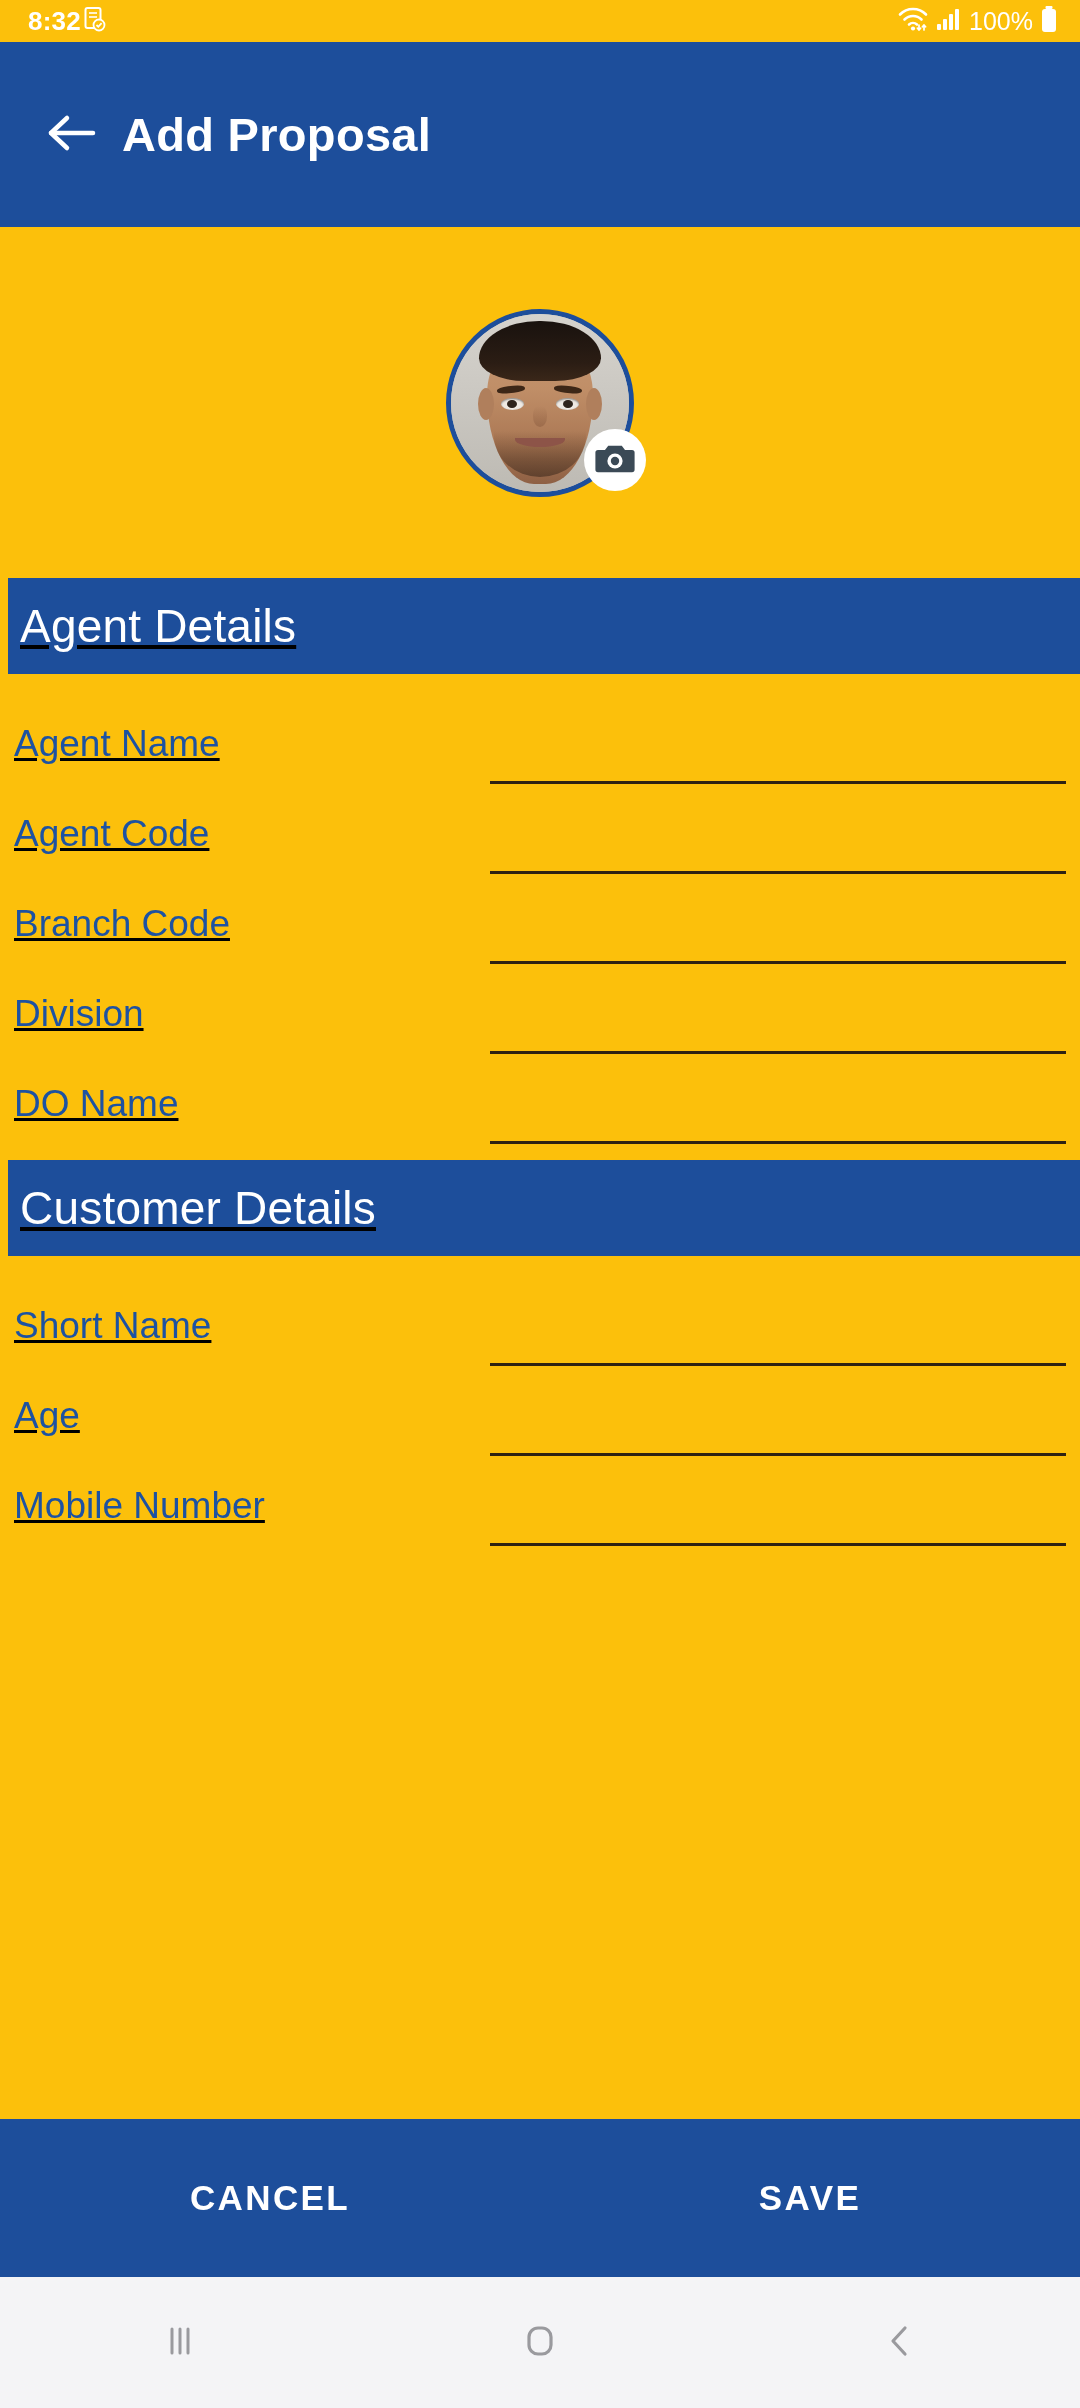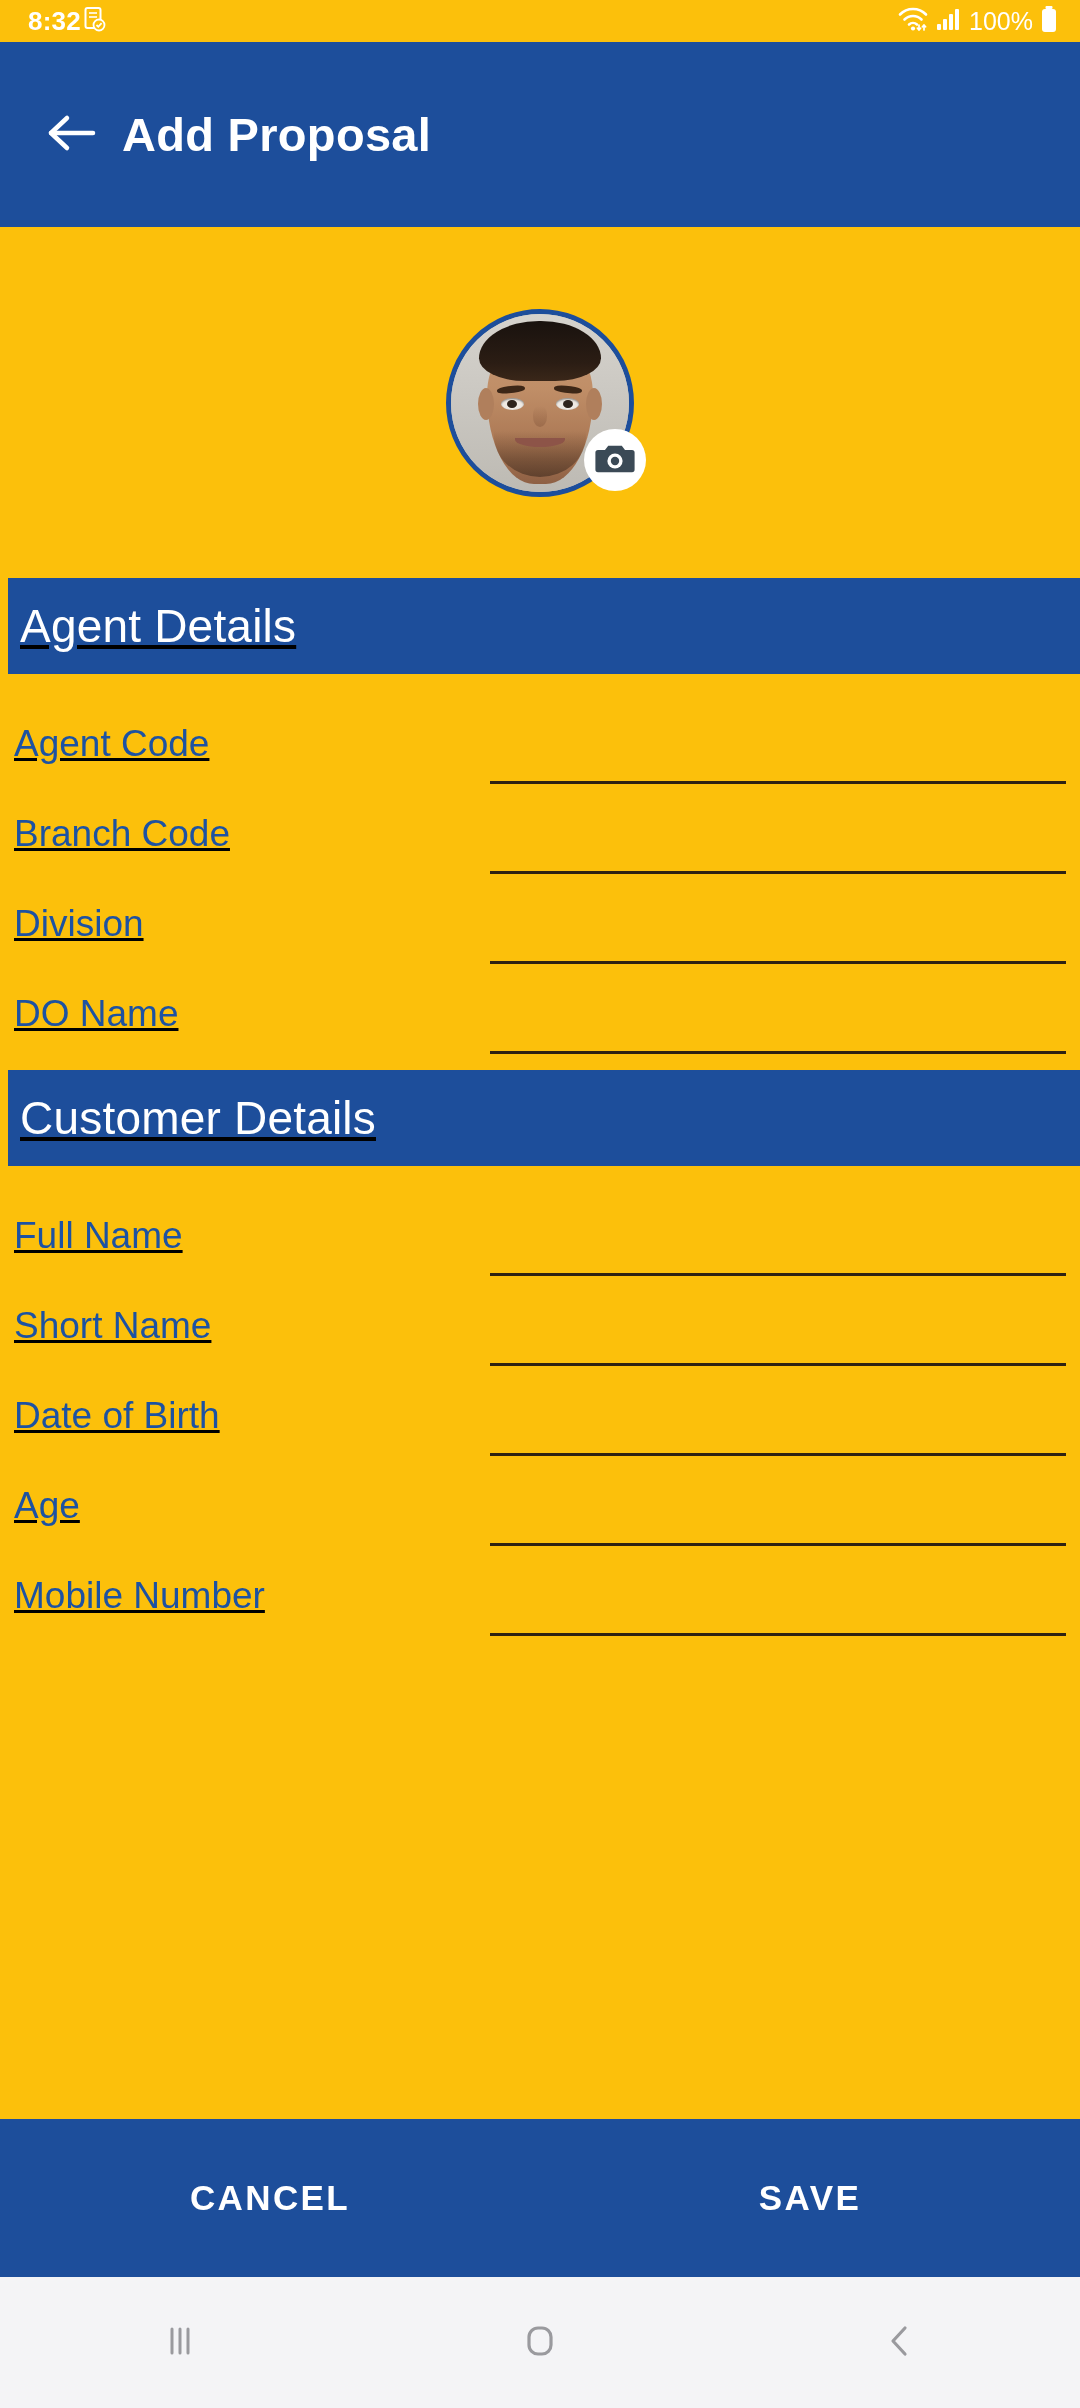--- a/index.html
+++ b/index.html
@@ -298,20 +298,24 @@
 
 <div class="content-clip">
   <div class="form-scroll">
 
     <div class="section-header">
       <span class="section-header-text">Agent Details</span>
     </div>
     <div class="row-gap"></div>
 
     <div class="form-row">
+      <label class="form-label">Agent Name</label>
+      <input class="form-input" type="text" value="" style="">
+    </div>
+    <div class="form-row">
       <label class="form-label">Agent Code</label>
       <input class="form-input" type="text" value="" style="">
     </div>
     <div class="form-row">
       <label class="form-label">Branch Code</label>
       <input class="form-input" type="text" value="" style="">
     </div>
     <div class="form-row">
       <label class="form-label">Division</label>
       <input class="form-input" type="text" value="" style="">
@@ -322,29 +326,21 @@
     </div>
 
     <div class="row-gap"></div>
 
     <div class="section-header">
       <span class="section-header-text">Customer Details</span>
     </div>
     <div class="row-gap"></div>
 
     <div class="form-row">
-      <label class="form-label">Full Name</label>
-      <input class="form-input" type="text" value="" style="">
-    </div>
-    <div class="form-row">
       <label class="form-label">Short Name</label>
-      <input class="form-input" type="text" value="" style="">
-    </div>
-    <div class="form-row">
-      <label class="form-label">Date of Birth</label>
       <input class="form-input" type="text" value="" style="">
     </div>
     <div class="form-row">
       <label class="form-label">Age</label>
       <input class="form-input" type="text" value="" style="">
     </div>
     <div class="form-row">
       <label class="form-label">Mobile Number</label>
       <input class="form-input" type="text" value="" style="">
     </div>

